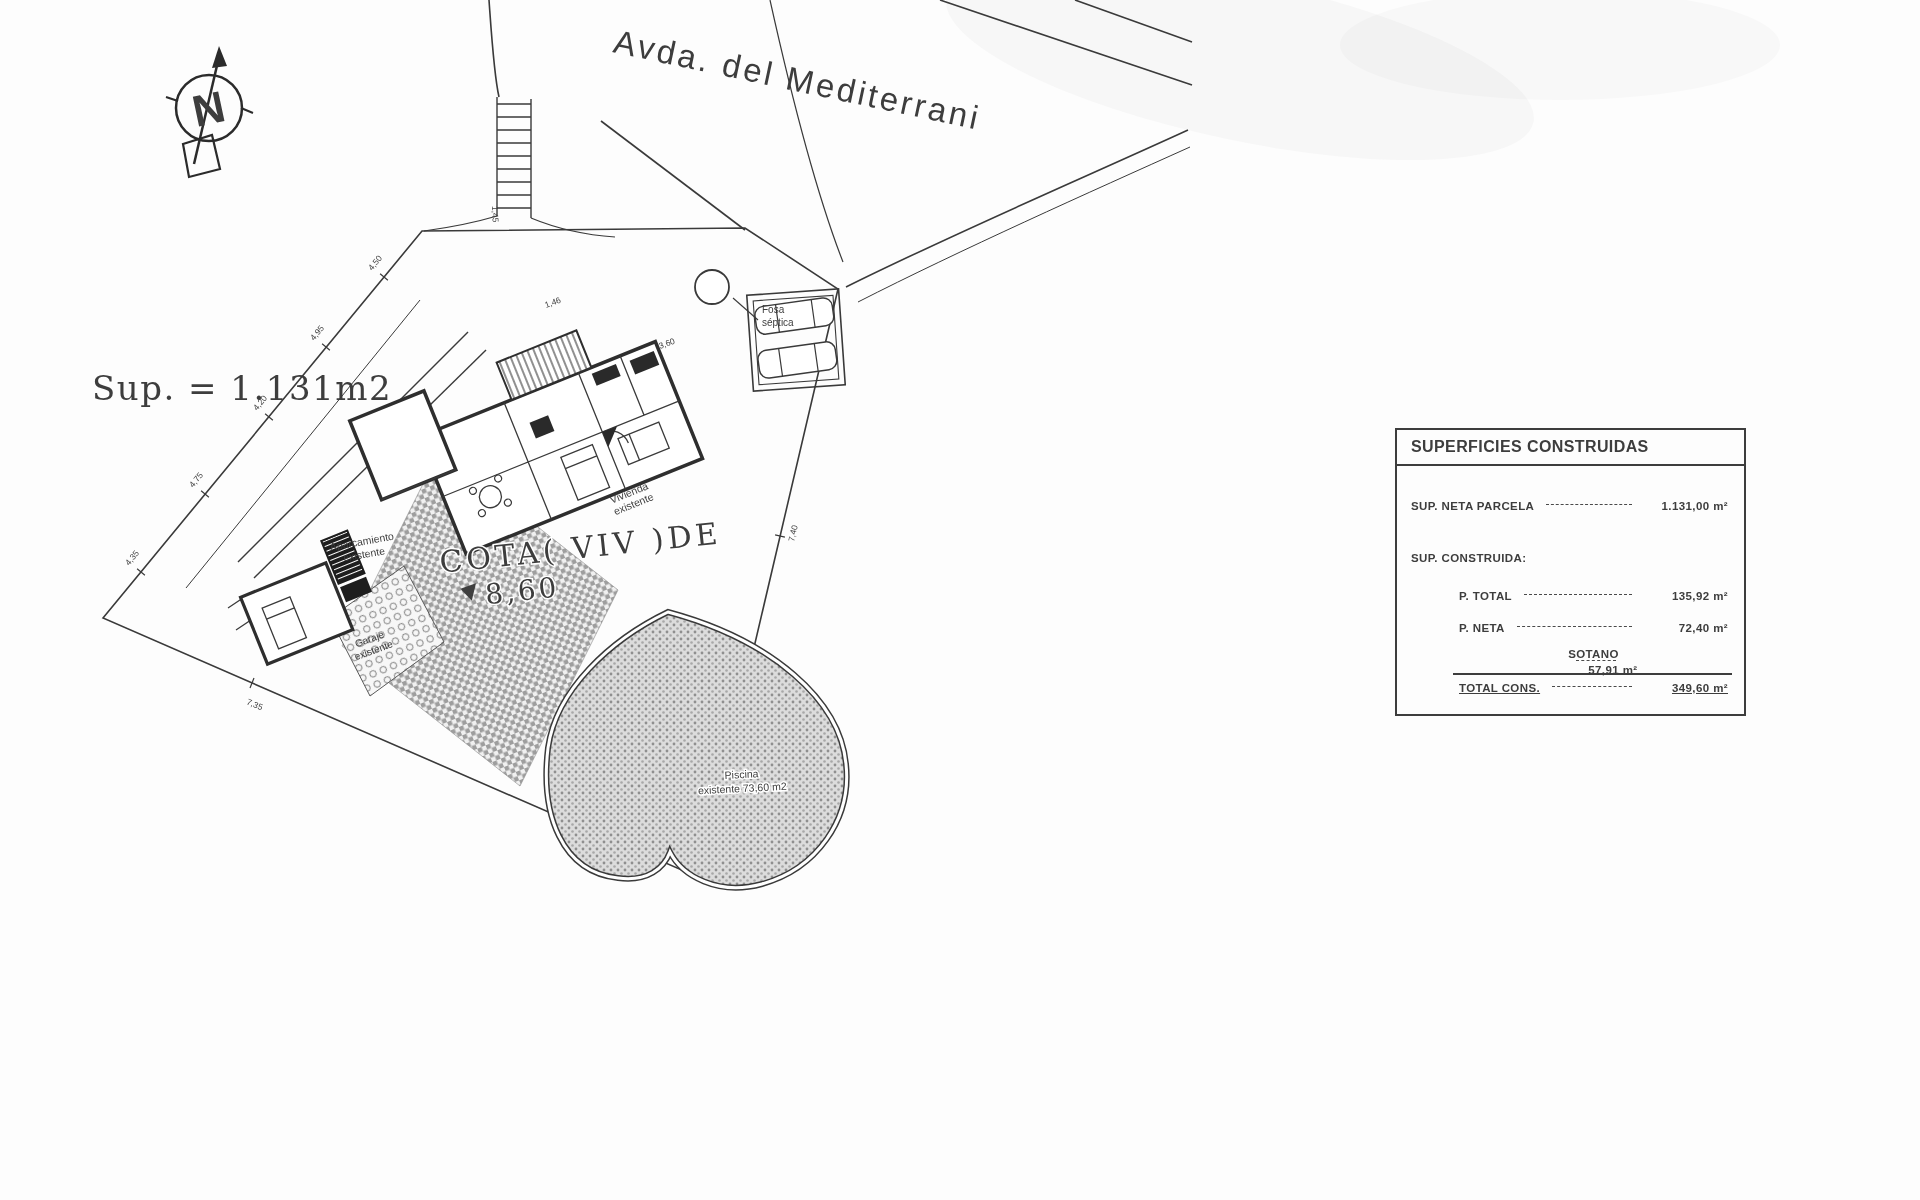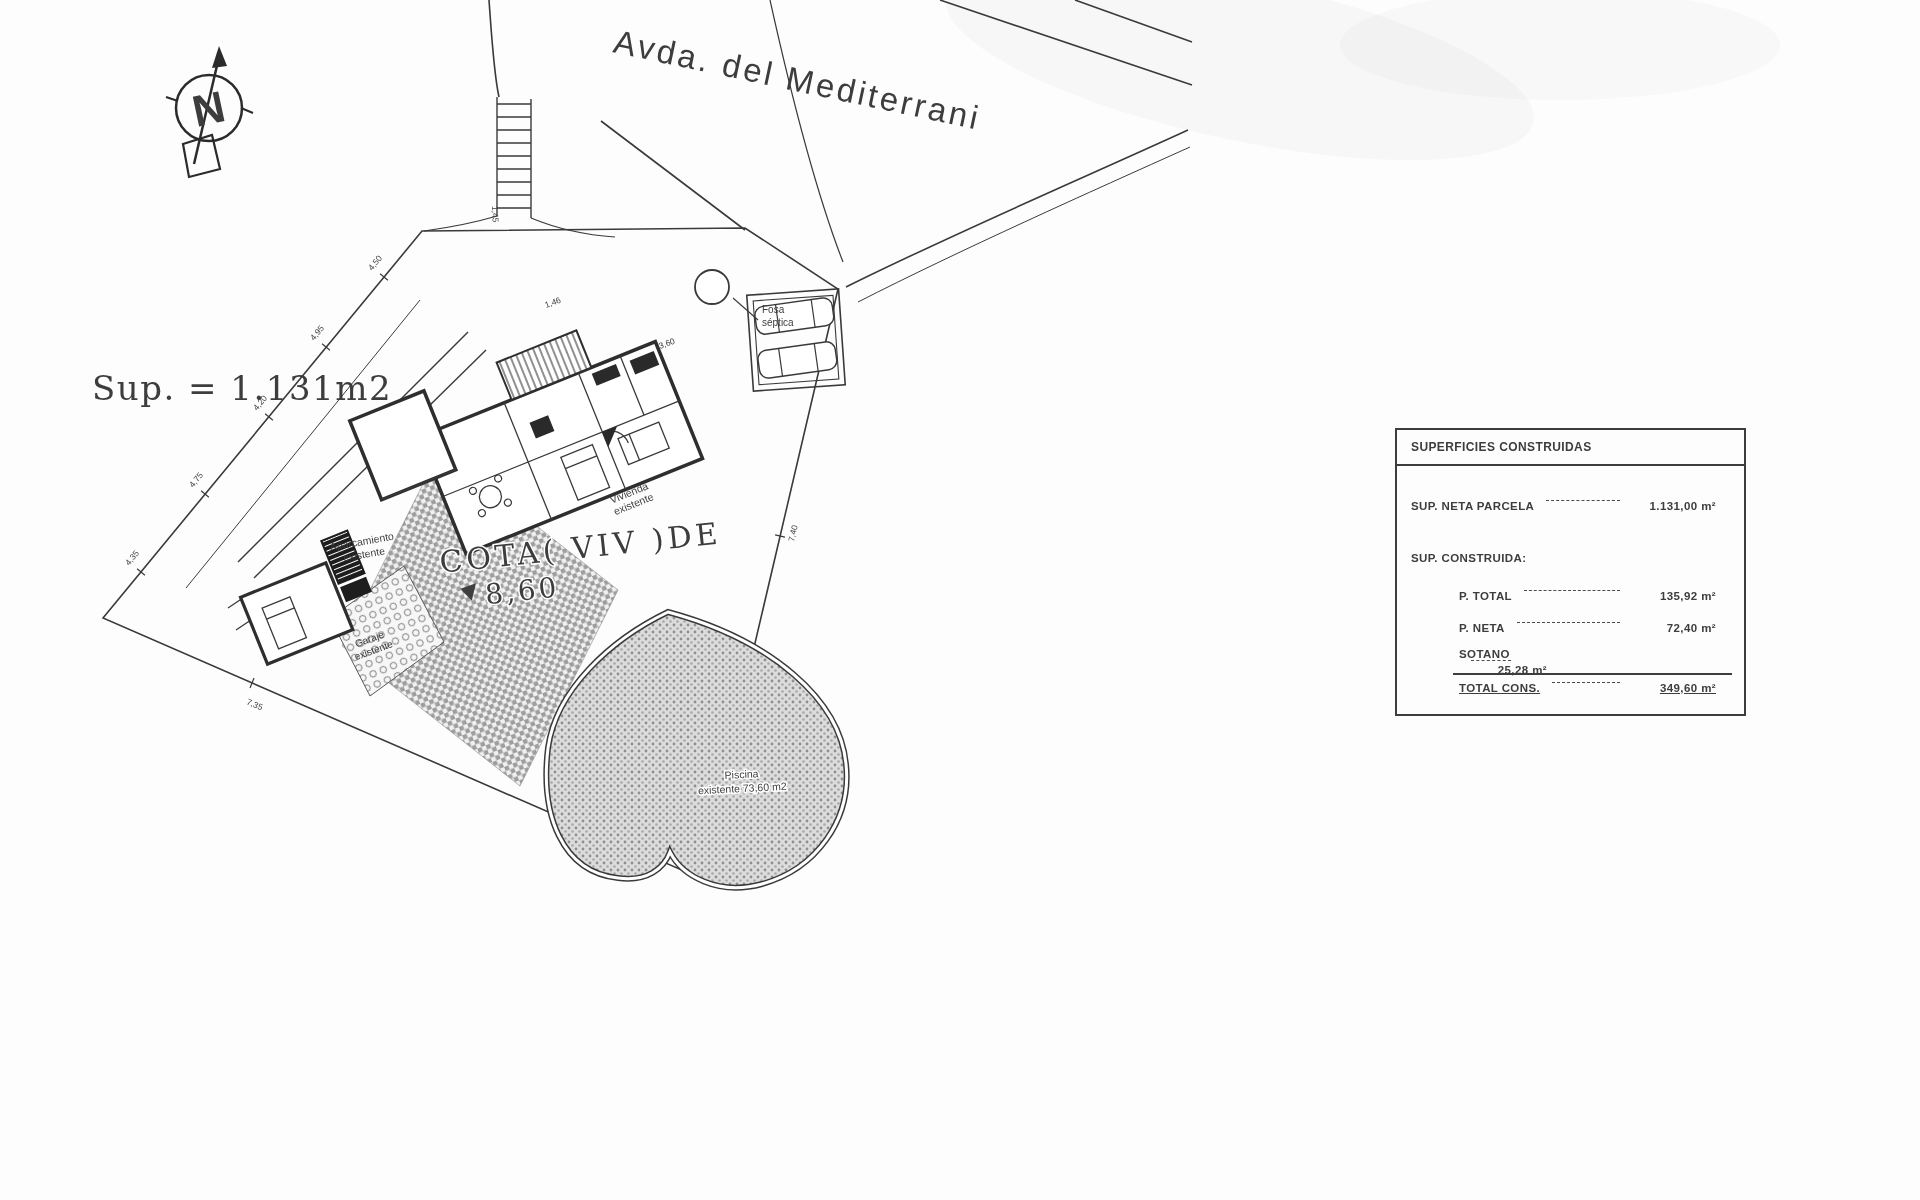--- a/index.html
+++ b/index.html
@@ -8,22 +8,22 @@
   #plan-svg{position:absolute;left:0;top:0;}
   svg text{font-family:"Liberation Sans",sans-serif;fill:#3d3d3d;}
   .serif{font-family:"DejaVu Serif",serif;}
   .halo{paint-order:stroke;stroke:#ffffff;stroke-width:3px;}
 
   
   #surface-table{position:absolute;left:1395px;top:428px;width:347px;height:284px;
      border:2px solid #3d3d3d;background:#fdfdfd;font-size:11.5px;font-weight:700;
      letter-spacing:.4px;color:#3d3d3d;}
   .t-title{position:absolute;left:0;right:0;top:0;height:34px;line-height:34px;
-     padding-left:14px;font-size:12px;border-bottom:2px solid #3d3d3d;}
-  .t-row{position:absolute;left:14px;right:28px;display:flex;align-items:flex-start;}
+     padding-left:14px;font-size:16px;border-bottom:2px solid #3d3d3d;}
+  .t-row{position:absolute;left:14px;right:16px;display:flex;align-items:center;}
   .t-label{white-space:nowrap;}
   .t-leader{flex:1;border-bottom:1.5px dashed #4a4a4a;margin:0 8px 3px 12px;min-width:40px;}
   .t-value{white-space:nowrap;min-width:88px;text-align:right;}
   .indent{padding-left:48px;}
   .t-rule{position:absolute;left:56px;right:12px;top:243px;border-top:2px solid #3d3d3d;}
 </style>
 </head>
 <body>
 
 <div id="page">
@@ -226,21 +226,21 @@
 
   <div class="t-row indent" style="top:192px;">
     <span class="t-label">P. NETA</span>
     <span class="t-leader"></span>
     <span class="t-value">72,40 m²</span>
   </div>
 
   <div class="t-row indent" style="top:218px;flex-direction:column;">
     <span class="t-label">SOTANO</span>
     <span class="t-leader"></span>
-    <span class="t-value">25,28 m²</span>
+    <span class="t-value">57,91 m²</span>
   </div>
 
   <div class="t-rule"></div>
 
   <div class="t-row indent" style="top:252px;text-decoration:underline;">
     <span class="t-label">TOTAL CONS.</span>
     <span class="t-leader"></span>
     <span class="t-value">349,60 m²</span>
   </div>
 </div>

